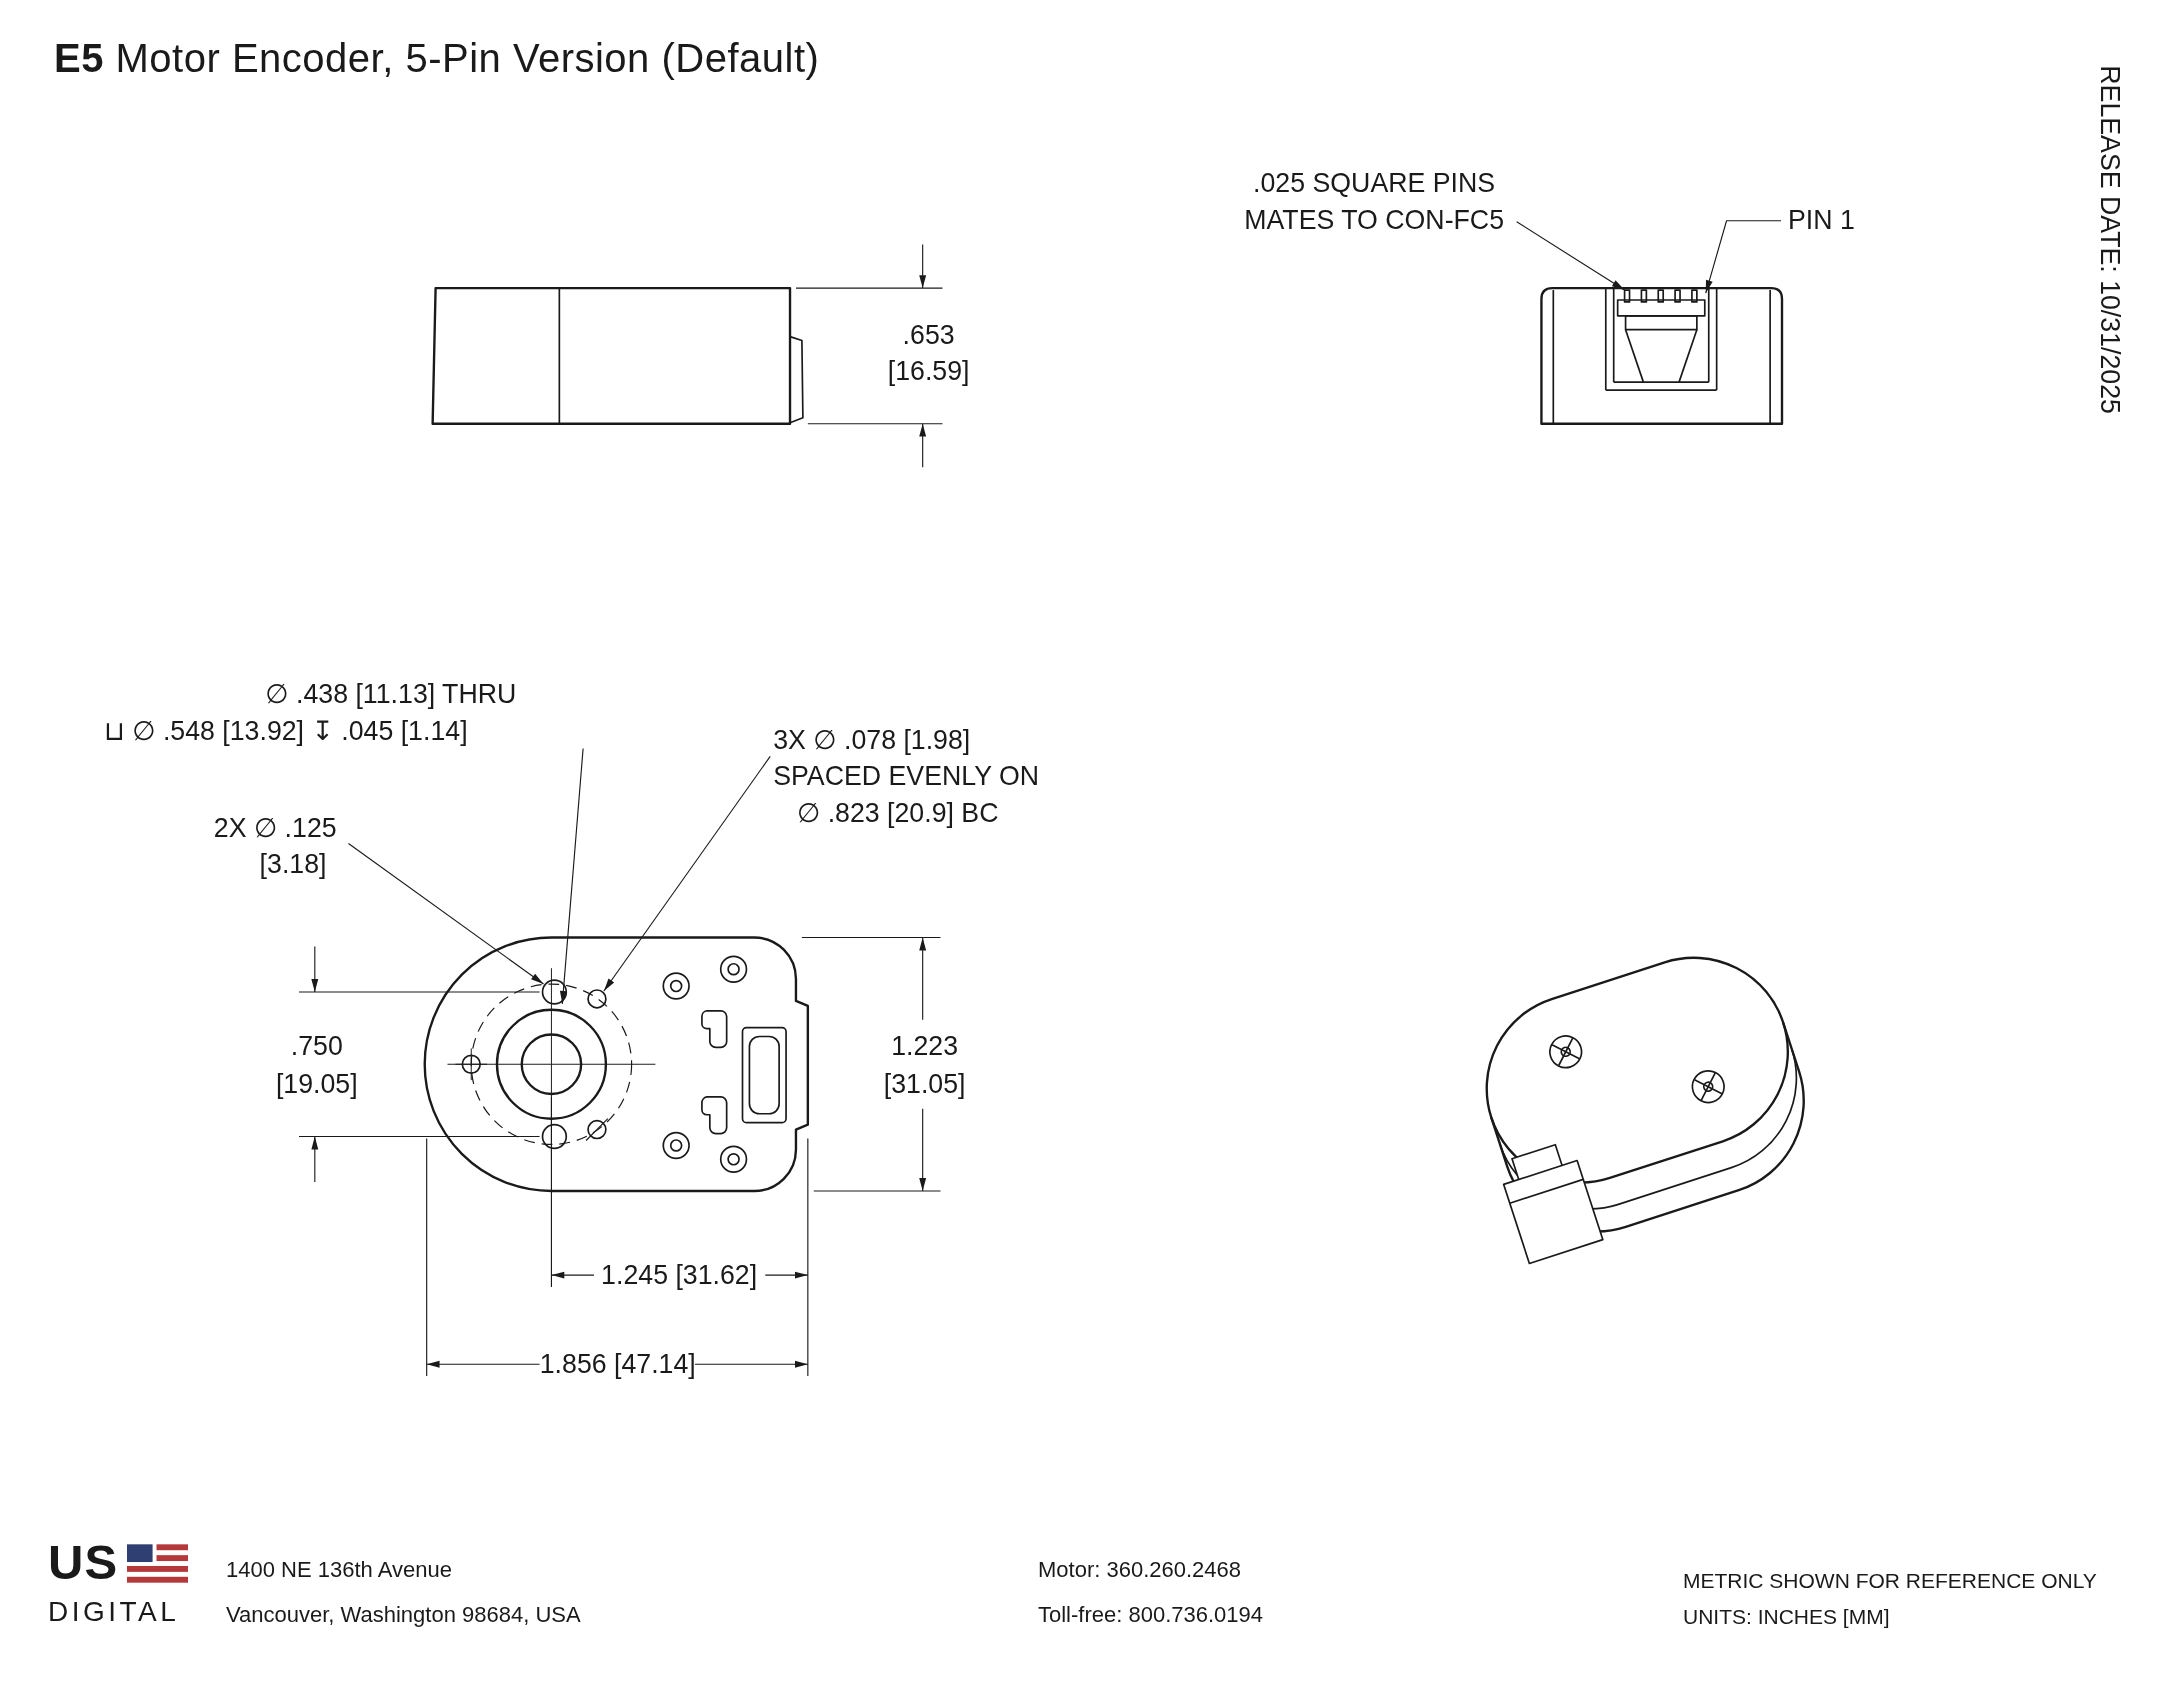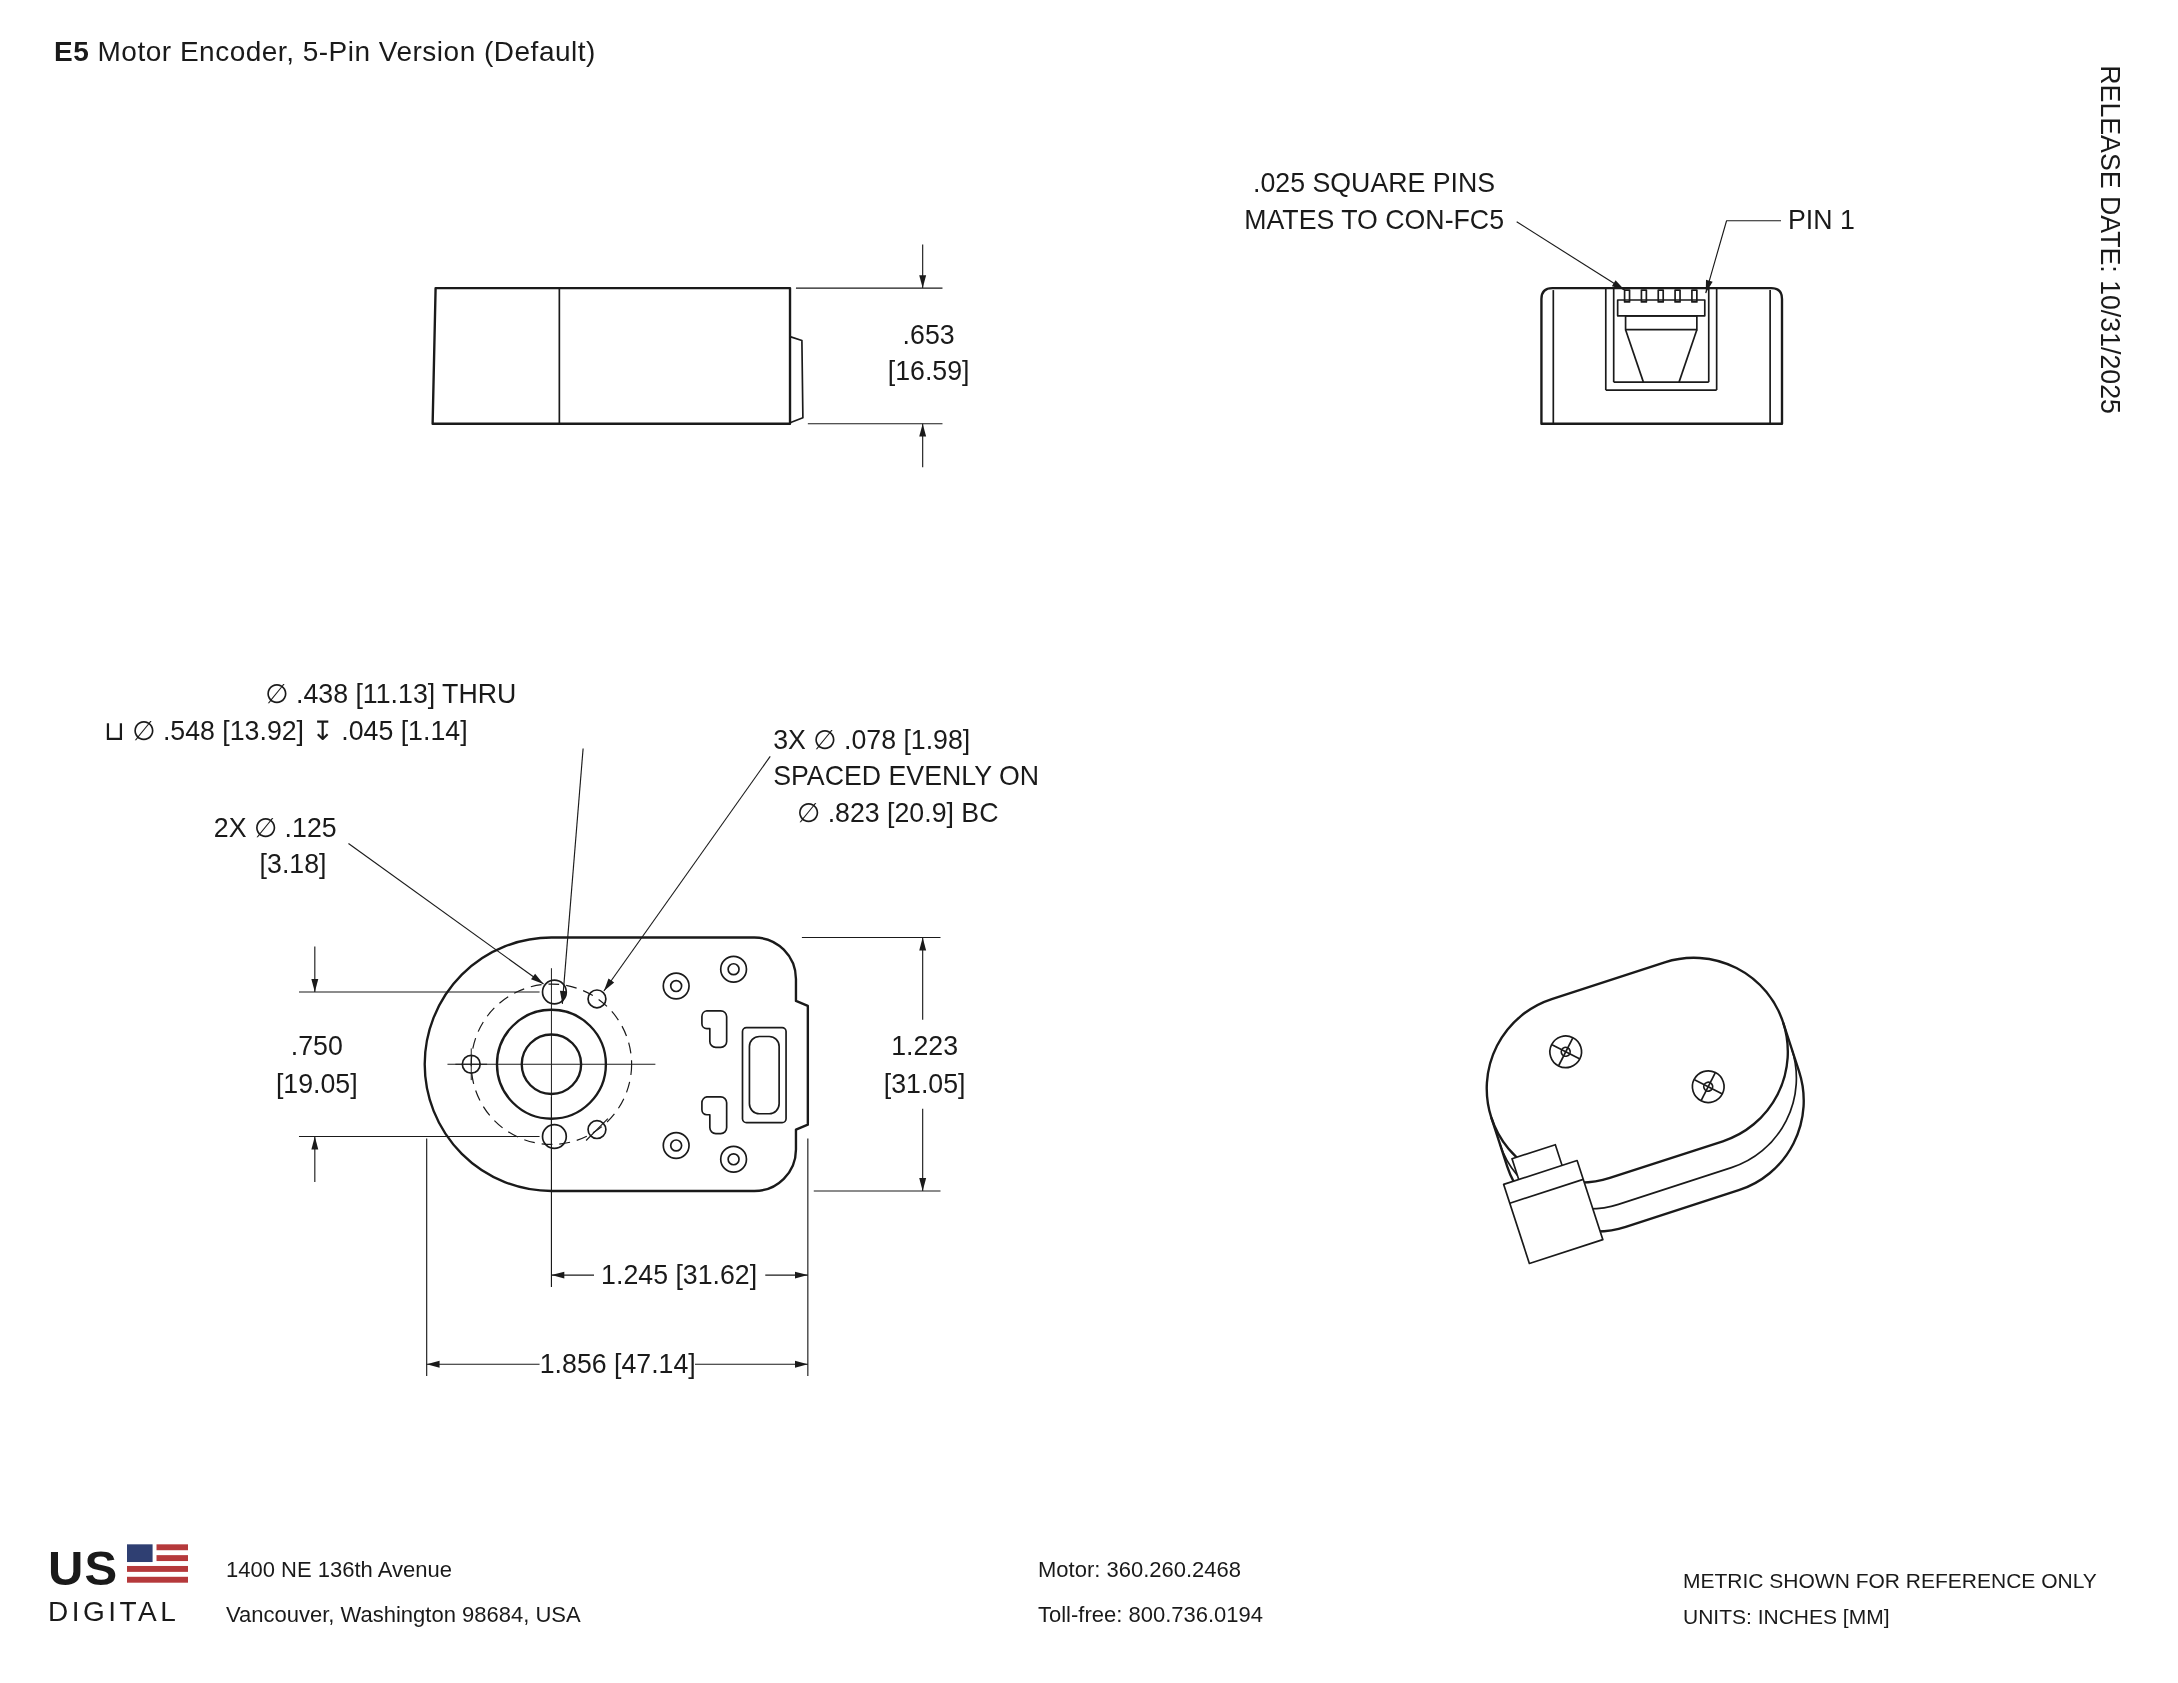--- a/index.html
+++ b/index.html
@@ -1,30 +1,30 @@
 <!DOCTYPE html>
 <html><head>
 <meta charset="utf-8">
 <style>
   *{margin:0;padding:0;box-sizing:border-box}
   html,body{width:2178px;height:1683px;background:#ffffff;font-family:"Liberation Sans",sans-serif;color:#1a1a1a;position:relative;overflow:hidden}
-  .title{position:absolute;left:54px;top:36px;font-size:28px;letter-spacing:0.5px;white-space:pre}
+  .title{position:absolute;left:54px;top:36px;font-size:40px;letter-spacing:0.5px;white-space:pre}
   .title .model{font-weight:bold}
   svg.sheet{position:absolute;left:0;top:0}
   svg.sheet line,svg.sheet path,svg.sheet rect,svg.sheet circle,svg.sheet polyline{stroke:#1a1a1a;fill:none;stroke-width:1.7;stroke-linejoin:round}
   svg.sheet .thick{stroke-width:2.4}
   svg.sheet .dim{stroke-width:1.15}
   svg.sheet .center{stroke-width:1}
   svg.sheet .dash{stroke-dasharray:11 7;stroke-width:1.2}
   svg.sheet .wfill{fill:#ffffff}
   svg.sheet text{fill:#1a1a1a;stroke:none;font-size:27px;font-family:"Liberation Sans",sans-serif}
   #arrow path{fill:#1a1a1a;stroke:none}
   footer{position:absolute;left:0;top:1533px;width:2178px;height:129px}
   .logo{position:absolute;left:48px;top:8px;width:183px}
-  .logo-row{display:flex;align-items:flex-end;gap:9px}
+  .logo-row{display:flex;align-items:flex-start;gap:9px}
   .logo-us{font-size:49px;font-weight:bold;line-height:42px;letter-spacing:1px}
   .logo-flag{display:inline-block;margin-top:2px}
   .logo-digital{font-size:28px;font-weight:normal;letter-spacing:3.5px;margin-top:7px}
   .fcol{position:absolute;top:14px;font-size:22px;line-height:45px;white-space:nowrap}
   .fcol-address{left:226px}
   .fcol-web{left:733px}
   .fcol-phone{left:1038px}
   .funits{position:absolute;left:1683px;top:30px;font-size:21px;line-height:36px;white-space:nowrap}
 </style>
 </head>

